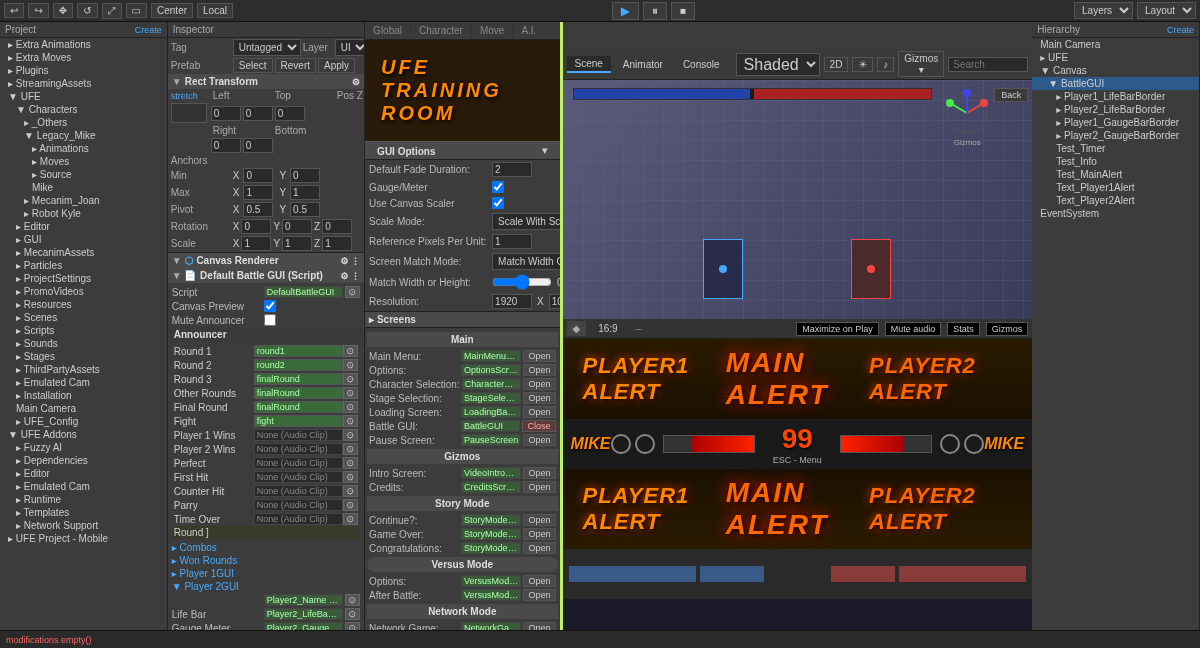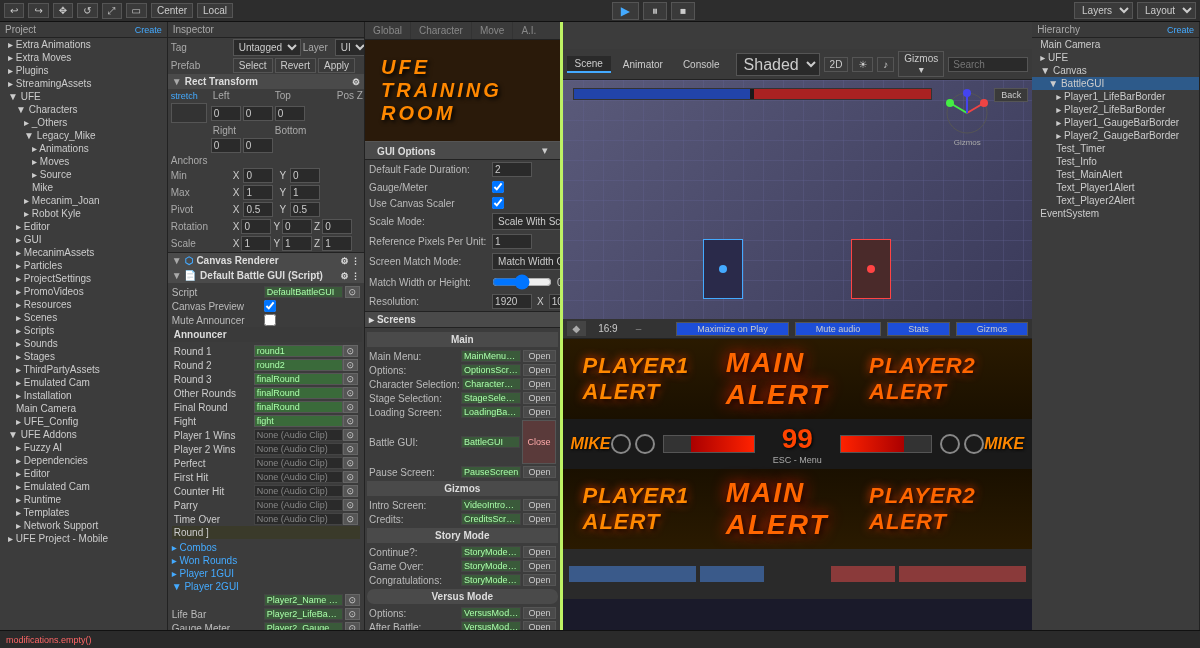--- a/index.html
+++ b/index.html
@@ -46,21 +46,21 @@
     .gui-label { color: #bbb; min-width: 120px; font-size: 10px; }
     .gui-input { background: #2a2a2a; border: 1px solid #555; color: #ccc; font-size: 10px; padding: 1px 2px; width: 40px; }
     .gui-checkbox { width: 12px; height: 12px; }
     .gui-dropdown { background: #2a2a2a; border: 1px solid #555; color: #ccc; font-size: 10px; padding: 1px; width: 120px; }
 
     .screens-section { padding: 2px; }
     .screens-row { display: flex; align-items: center; padding: 1px 2px; font-size: 10px; gap: 2px; }
     .screens-label { min-width: 90px; color: #bbb; font-size: 10px; }
     .screens-value { background: #3a5a3a; border: 1px solid #444; color: #aaffaa; font-size: 9px; padding: 0 2px; flex: 1; overflow: hidden; text-overflow: ellipsis; white-space: nowrap; }
     .screens-open { background: #4a4a4a; border: 1px solid #555; color: #ccc; font-size: 9px; padding: 0 4px; cursor: pointer; }
-    .screens-close { background: #5a3a3a; border: 1px solid #555; color: #ffaaaa; font-size: 9px; padding: 16px 4px; cursor: pointer; }
+    .screens-close { background: #5a3a3a; border: 1px solid #555; color: #ffaaaa; font-size: 9px; padding: 0 4px; cursor: pointer; }
     .scene-toolbar { background: #3a3a3a; padding: 2px 4px; display: flex; align-items: center; gap: 4px; border-bottom: 1px solid #222; font-size: 10px; }
     .scene-tab { padding: 2px 8px; color: #ccc; cursor: pointer; font-size: 10px; }
     .scene-tab.active { background: #2a2a2a; border-bottom: 2px solid #4af; }
     .scene-toolbar-btn { background: #3a3a3a; border: 1px solid #555; color: #ccc; font-size: 10px; padding: 1px 5px; cursor: pointer; }
     .scene-option-select { background: #2a2a2a; border: 1px solid #555; color: #ccc; font-size: 16px; padding: 1px 3px; }
     .game-header { background: #333; padding: 2px 4px; display: flex; align-items: center; gap: 6px; font-size: 10px; border-bottom: 1px solid #222; }
 
     .alert-bar-top { display: flex; justify-content: space-between; align-items: center; padding: 8px 20px; background: linear-gradient(to bottom, #2a1a00, #1a1000); }
     .player-alert-text { font-size: 22px; font-weight: bold; color: #ff8800; text-shadow: 2px 2px 4px #000, 0 0 10px #ff4400; font-style: italic; letter-spacing: 1px; }
     .main-alert-text { font-size: 28px; font-weight: bold; color: #ff6600; text-shadow: 2px 2px 6px #000, 0 0 15px #ff2200; font-style: italic; letter-spacing: 2px; }
@@ -96,21 +96,21 @@
     .cr-row { display: flex; align-items: center; padding: 1px 2px; font-size: 10px; gap: 2px; }
     .cr-label { min-width: 90px; color: #bbb; font-size: 10px; }
     .cr-value { background: #2a2a2a; border: 1px solid #444; color: #ccc; font-size: 9px; padding: 0 2px; flex: 1; overflow: hidden; text-overflow: ellipsis; white-space: nowrap; }
     .cr-green { background: #3a5a3a; color: #aaffaa; }
 
     .hierarchy-panel { width: 170px; background: #3c3c3c; border-right: 1px solid #222; display: flex; flex-direction: column; overflow-y: auto; }
 
     .scene-game-split { display: flex; flex-direction: column; flex: 1; margin-top: 27px; }
     .scene-top { height: 270px; display: flex; flex-direction: column; position: relative; background: #5a5a7a; }
     .game-bottom { flex: 1; display: flex; flex-direction: column; background: #1a1a2a; }
-    .maximize-btn { background: #1d4ed8; border: 1px solid #555; color: #ccc; font-size: 9px; padding: 1px 20px; cursor: pointer; }
+    .maximize-btn { background: #000000; border: 1px solid #555; color: #ccc; font-size: 9px; padding: 1px 5px; cursor: pointer; }
 
     
     .scene-3d-area { flex: 1; background: linear-gradient(135deg, #5a5a7a 0%, #4a4a6a 50%, #3a3a5a 100%); position: relative; overflow: hidden; }
     .scene-grid { position: absolute; inset: 0; background-image: linear-gradient(rgba(100,100,150,0.3) 1px, transparent 1px), linear-gradient(90deg, rgba(100,100,150,0.3) 1px, transparent 1px); background-size: 20px 20px; }
 
     .wrap { display: flex; height: 648px; flex-direction: column; }
     .content-area { display: flex; flex: 1; overflow: hidden; }
 
     
     ::-webkit-scrollbar { width: 8px; height: 8px; }

